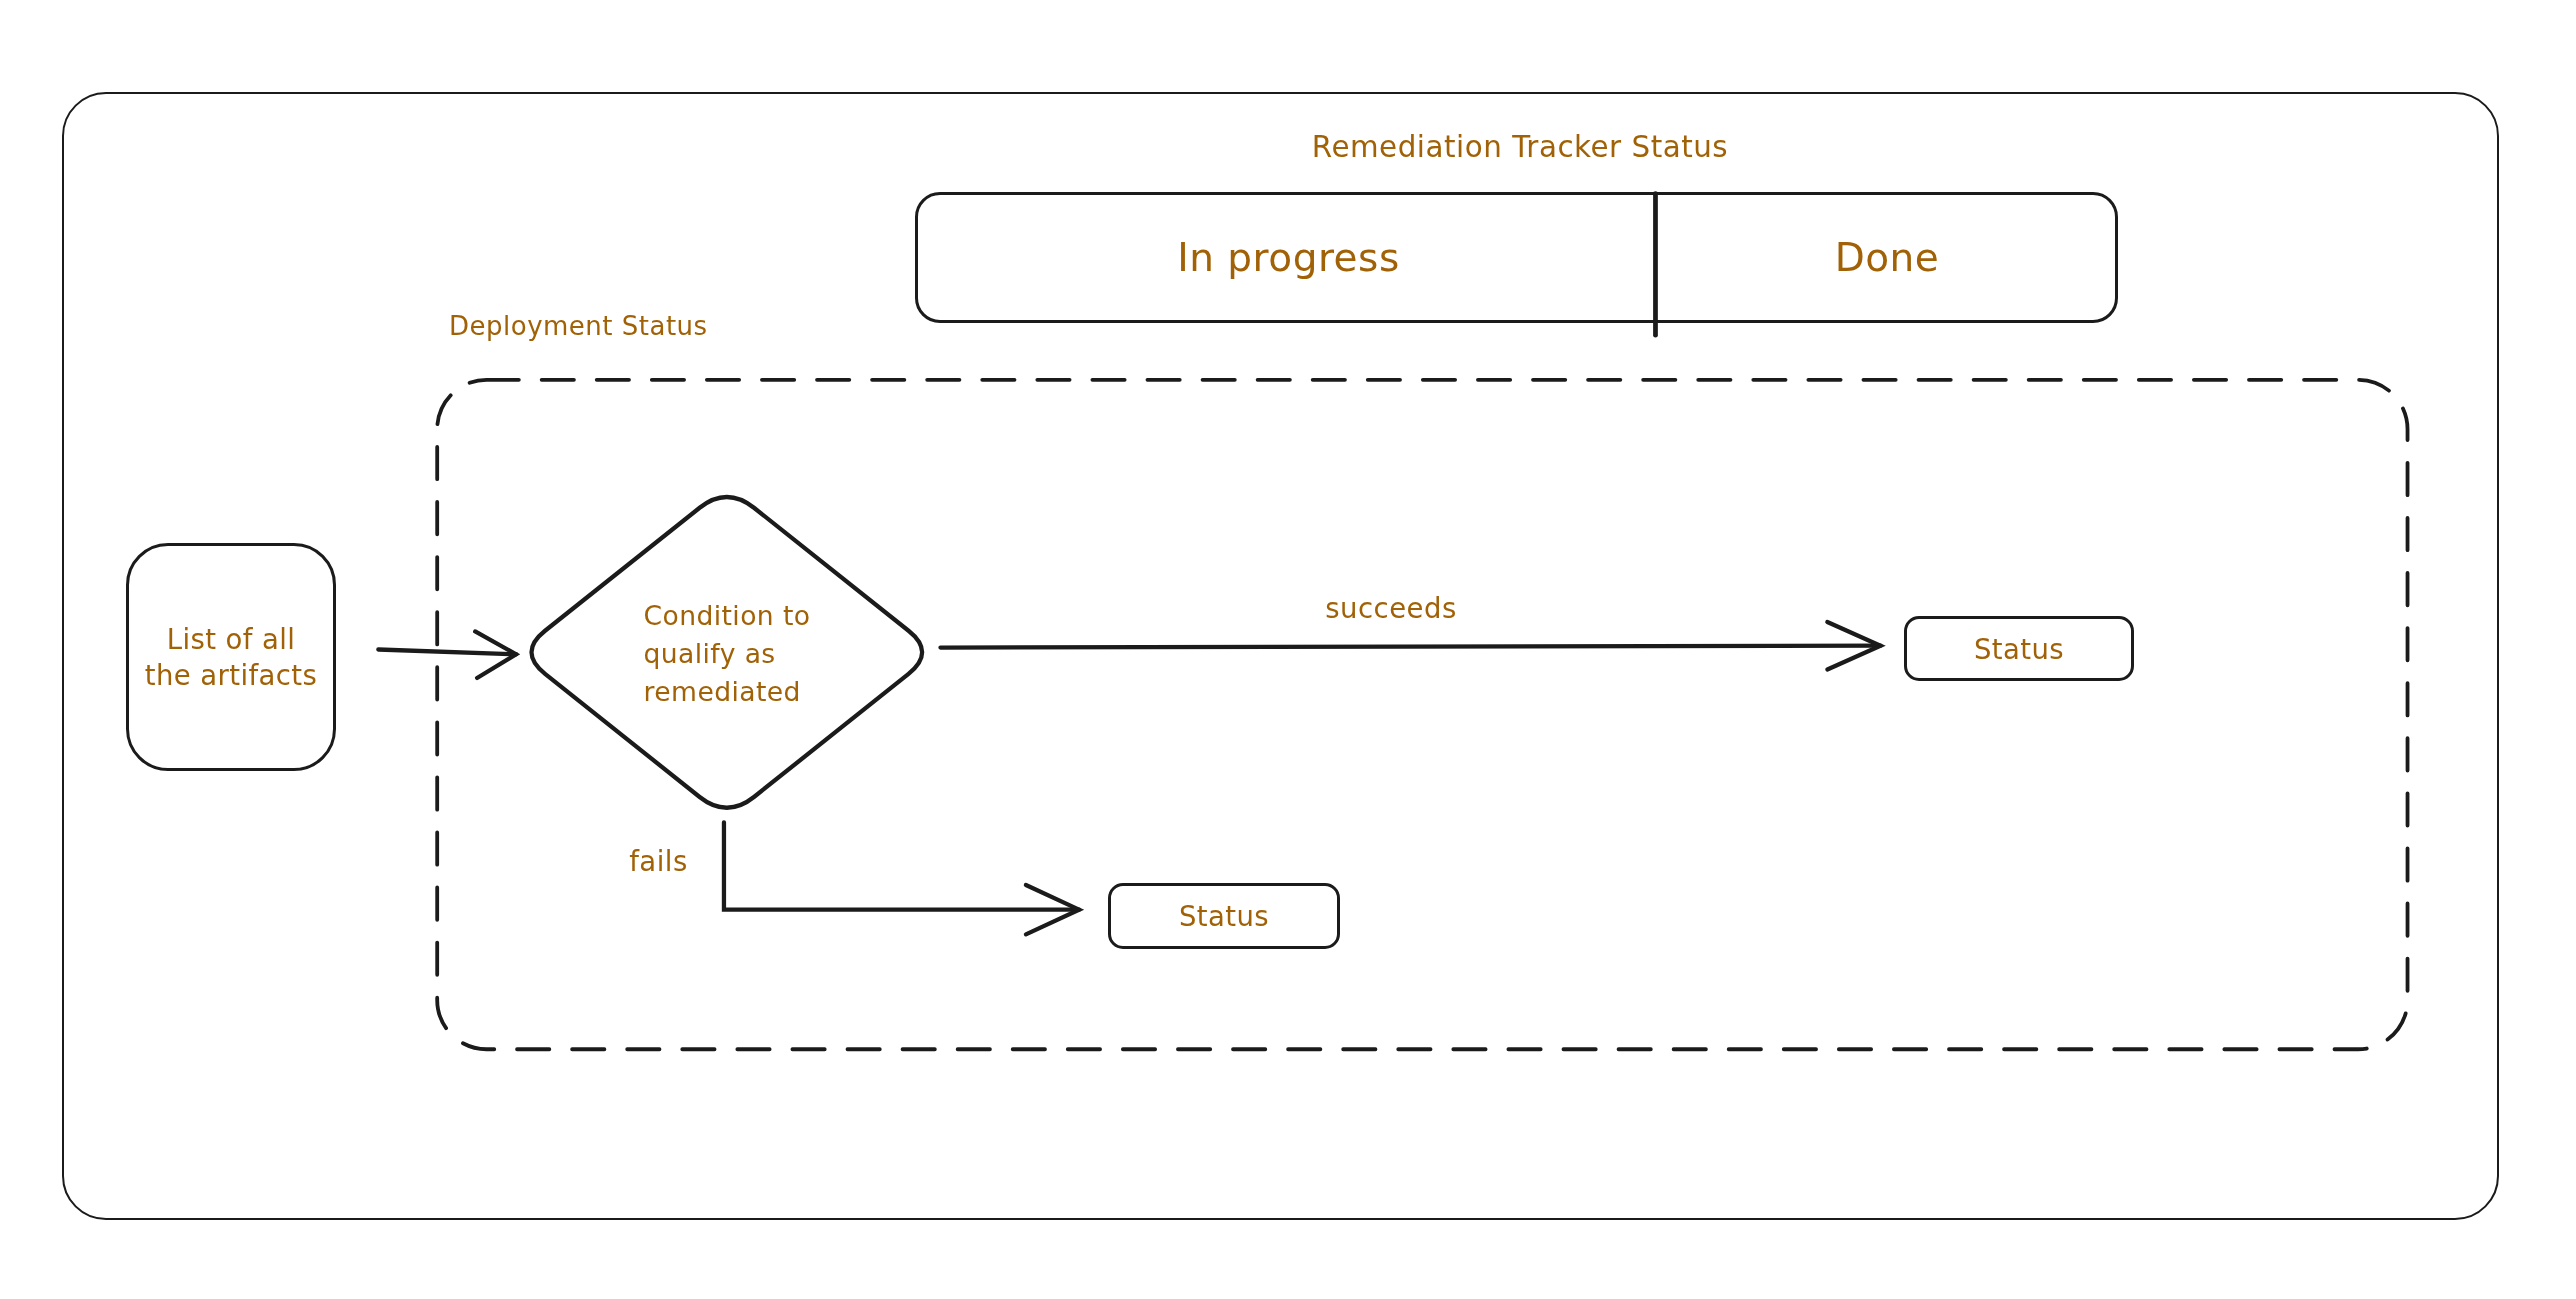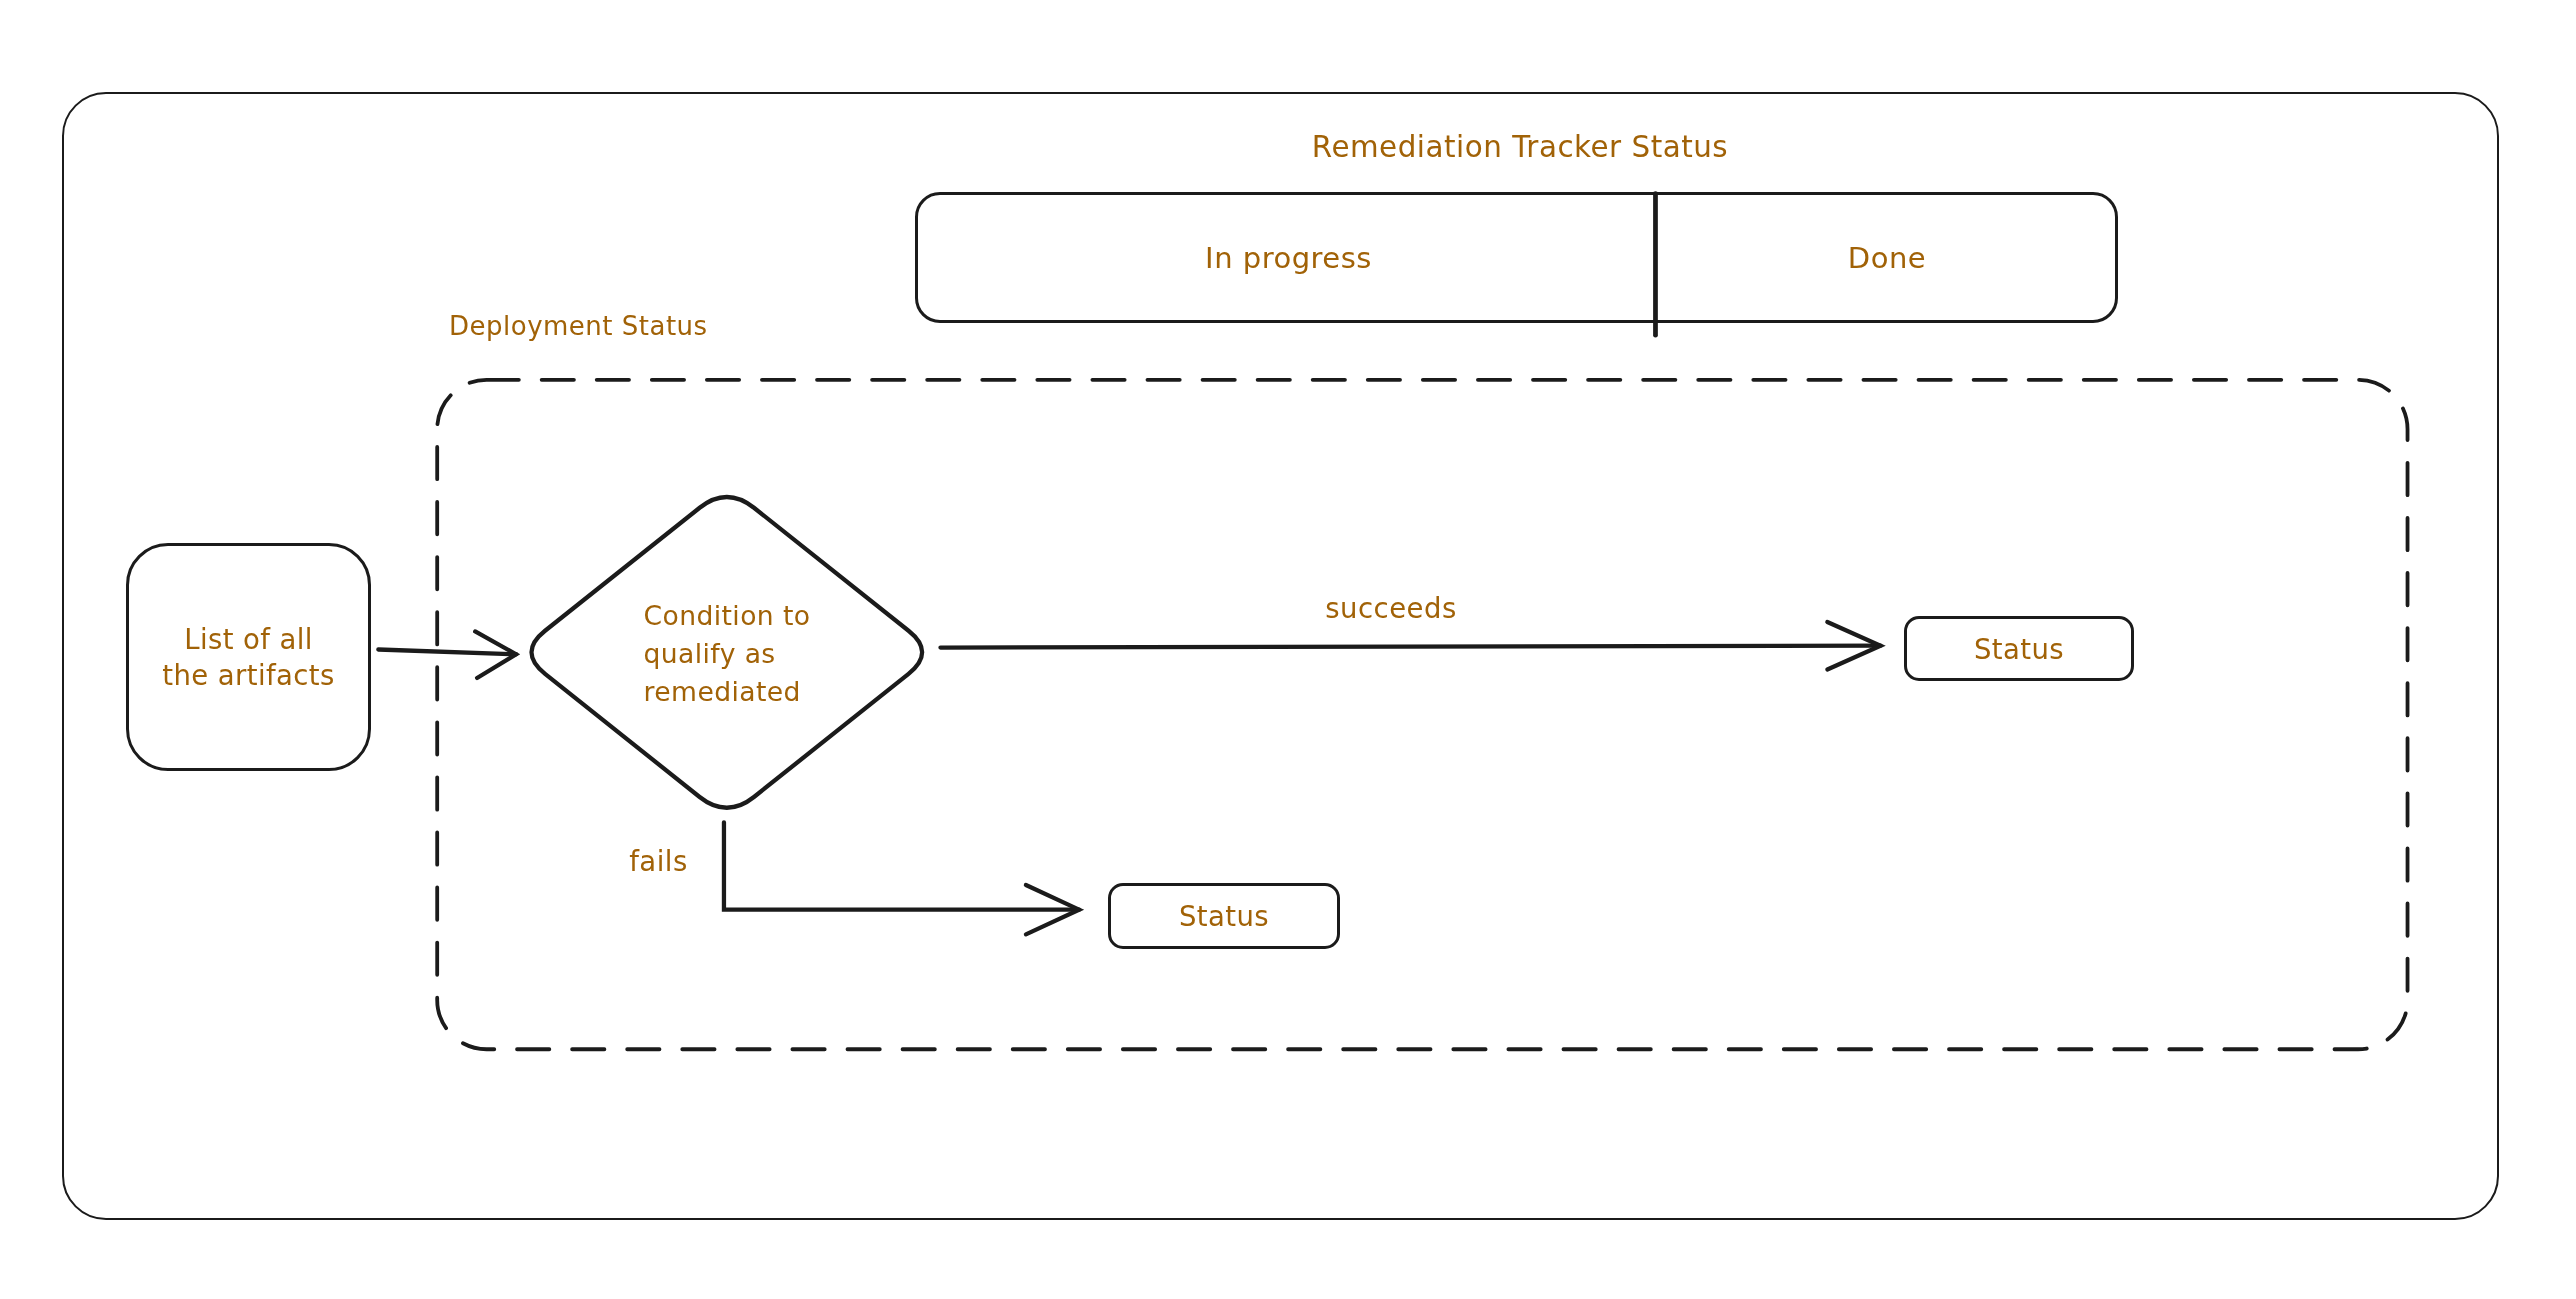--- a/index.html
+++ b/index.html
@@ -33,21 +33,21 @@
   .tracker-bar {
     left: 915px; top: 192px;
     width: 1203px; height: 131px;
     border: 3.8px solid #1b1b1b;
     border-radius: 25px;
     box-sizing: border-box;
     display: flex;
   }
   .tracker-cell {
     display: flex; align-items: center; justify-content: center;
-    font-size: 29px;
+    font-size: 39px;
     letter-spacing: 0.5px;
   }
   .tracker-cell.in-progress { width: 741px; }
   .tracker-cell.done { flex: 1; }
 
   .deployment-label {
     left: 449px; top: 304px;
     width: 399px; height: 44px;
     display: flex; align-items: center;
     font-size: 26px;
@@ -60,21 +60,21 @@
     box-sizing: border-box;
     border: 3.8px solid #1b1b1b;
     background: #ffffff;
     display: flex; align-items: center; justify-content: center;
     text-align: center;
     font-size: 27.5px;
     letter-spacing: 0.4px;
   }
   .node-artifacts {
     left: 126px; top: 543px;
-    width: 245px; height: 228px;
+    width: 210px; height: 228px;
     border-radius: 42px;
     line-height: 36px;
   }
   .node-patched {
     left: 1904px; top: 616px;
     width: 230px; height: 65px;
     border-radius: 15px;
   }
   .node-pending {
     left: 1108px; top: 883px;

